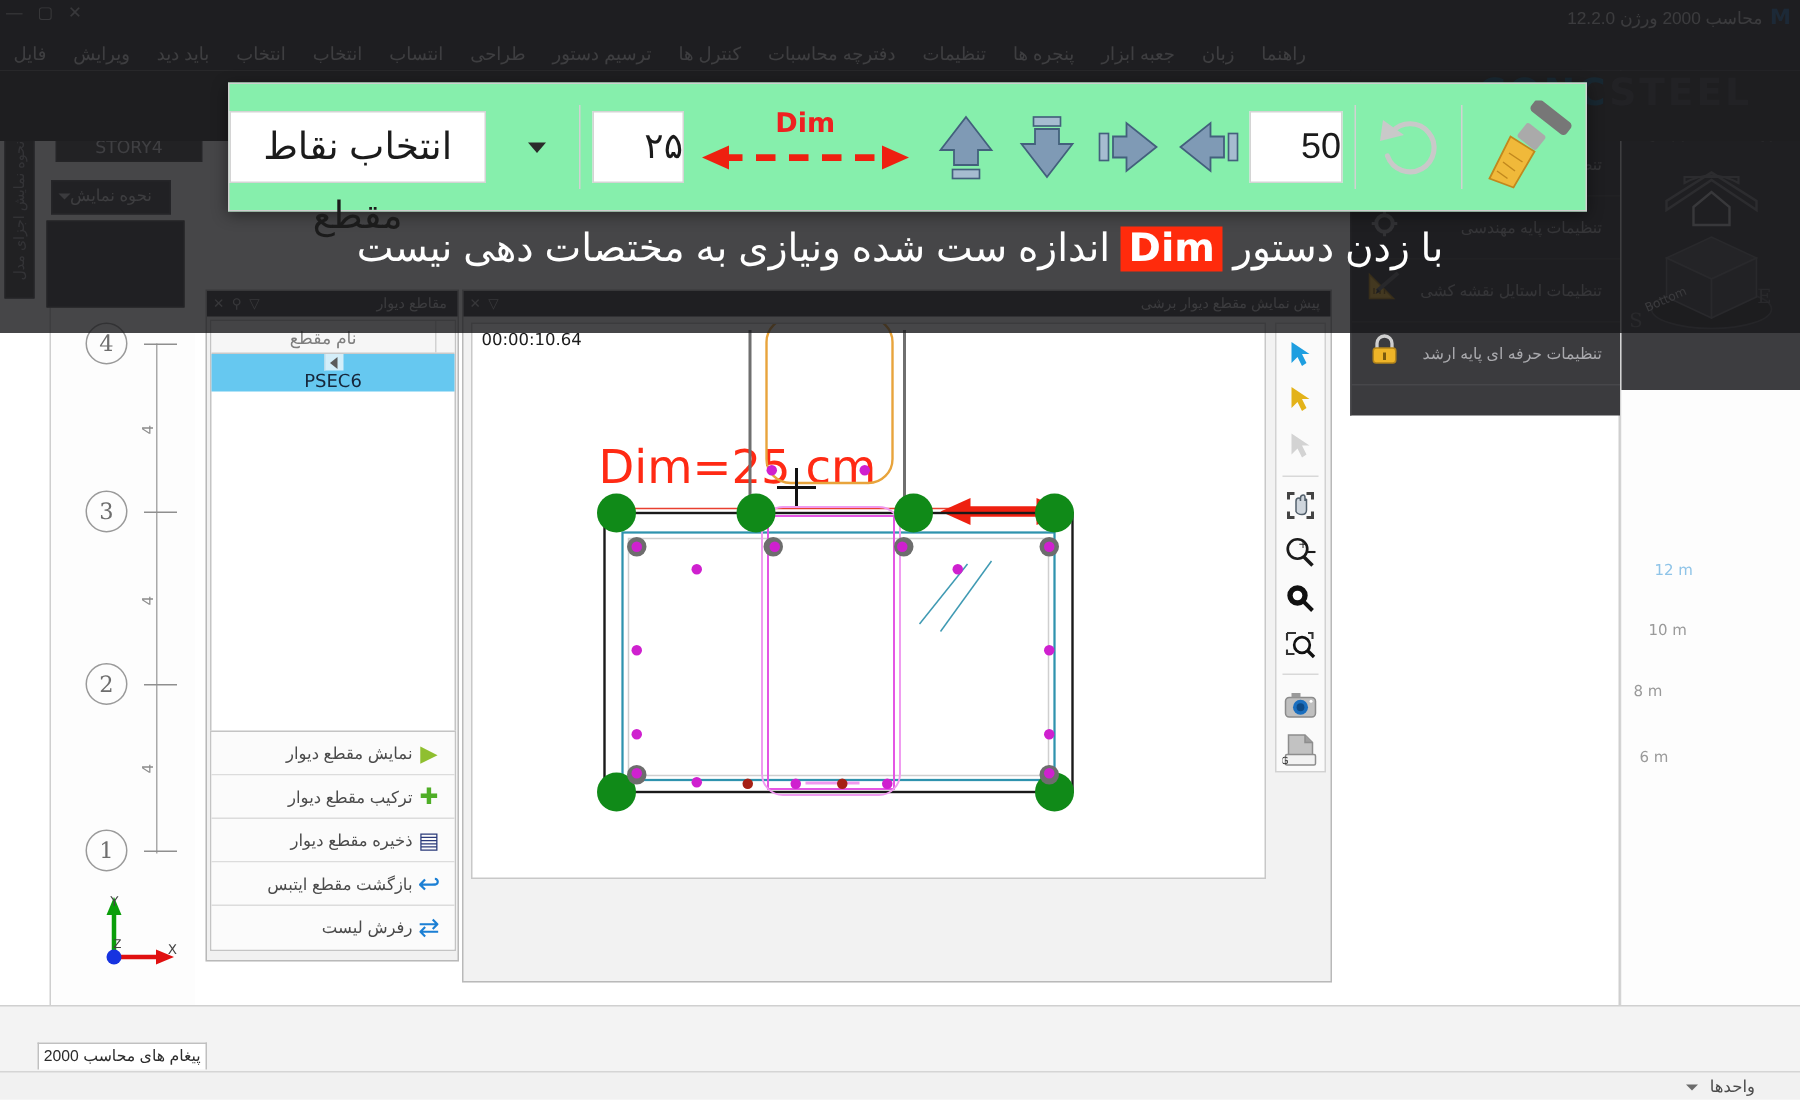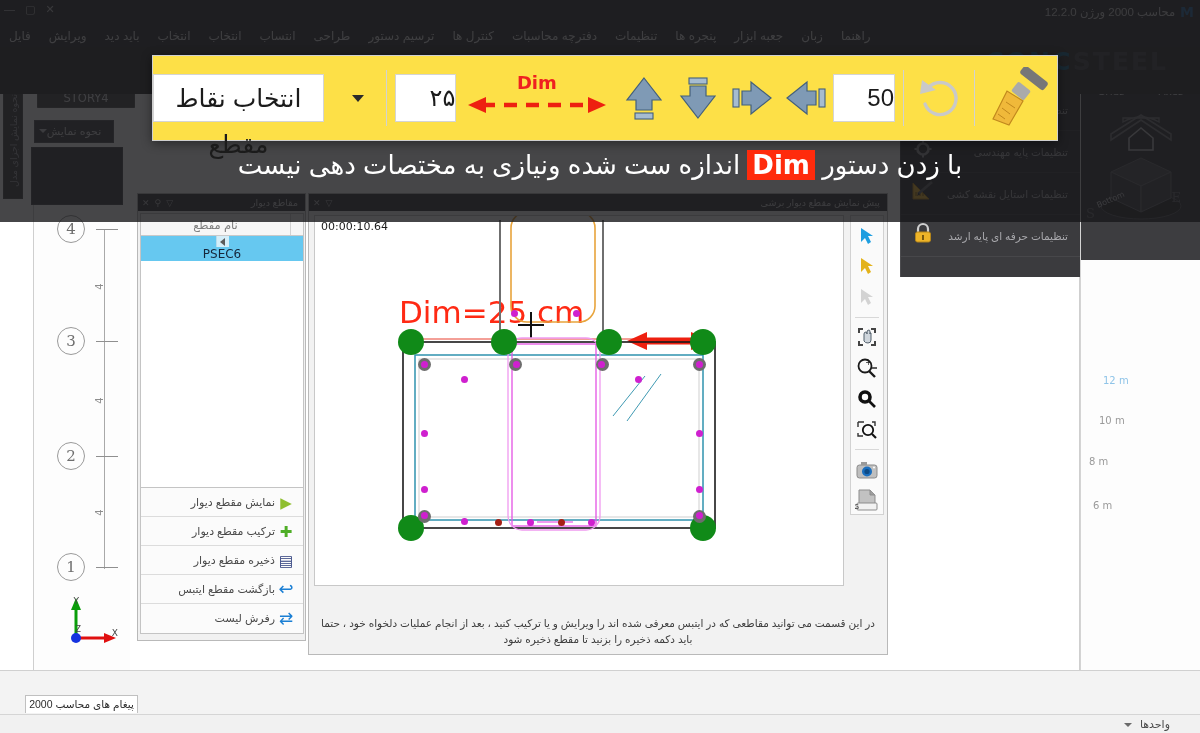--- a/index.html
+++ b/index.html
@@ -309,21 +309,21 @@
   }
 
   
   .overlay-dim {
     position: absolute; left: 0; top: 0; width: 1200px; height: 222px;
     background: rgba(24,24,26,0.80);
     pointer-events: none;
   }
   .callout {
     position: absolute; left: 152px; top: 55px; width: 906px; height: 86px;
-    background: #fde047; border: 1px solid #cfcfcf;
+    background: #86efac; border: 1px solid #cfcfcf;
     box-shadow: 0 2px 10px rgba(0,0,0,.45);
     display: flex; flex-direction: row-reverse; align-items: center;
     direction: rtl;
   }
   .co-combo {
     width: 172px; height: 48px; background: #ffffff; border: 1px solid #d4d4d4;
     color: #1b1b1b; font-size: 25px; text-align: center; line-height: 46px;
     margin-right: 14px;
   }
   .co-caret-box {
@@ -648,21 +648,20 @@
       <div class="rail-icon">
         <svg width="24" height="22">
           <path d="M4 1 h11 l5 5 v14 h-16 z" fill="#c2c2c2" stroke="#8d8d8d"></path>
           <path d="M15 1 v5 h5" fill="#9e9e9e" stroke="#8d8d8d"></path>
           <rect x="2" y="14" width="20" height="7" rx="1" fill="#f2f2f2" stroke="#8d8d8d"></rect>
           <text x="4" y="20" font-size="6.5" fill="#222" font-family="DejaVu Sans">DWG</text>
         </svg>
       </div>
     </div>
 
-    <div class="prev-help">در این قسمت می توانید مقاطعی که در ایتبس معرفی شده اند را ویرایش و یا ترکیب کنید ، بعد از انجام عملیات دلخواه خود ، حتما باید دکمه ذخیره را بزنید تا مقطع ذخیره شود</div>
   </div>
 
   <div class="right-dark">
     <div class="right-item">
       <span class="right-item-label">تنظیمات پایه محاسب 2000</span>
       <span class="right-item-icon">
         <svg width="22" height="20">
             <polygon points="11,2 19,17 3,17" fill="#b84a22"></polygon>
           </svg>
       </span>

